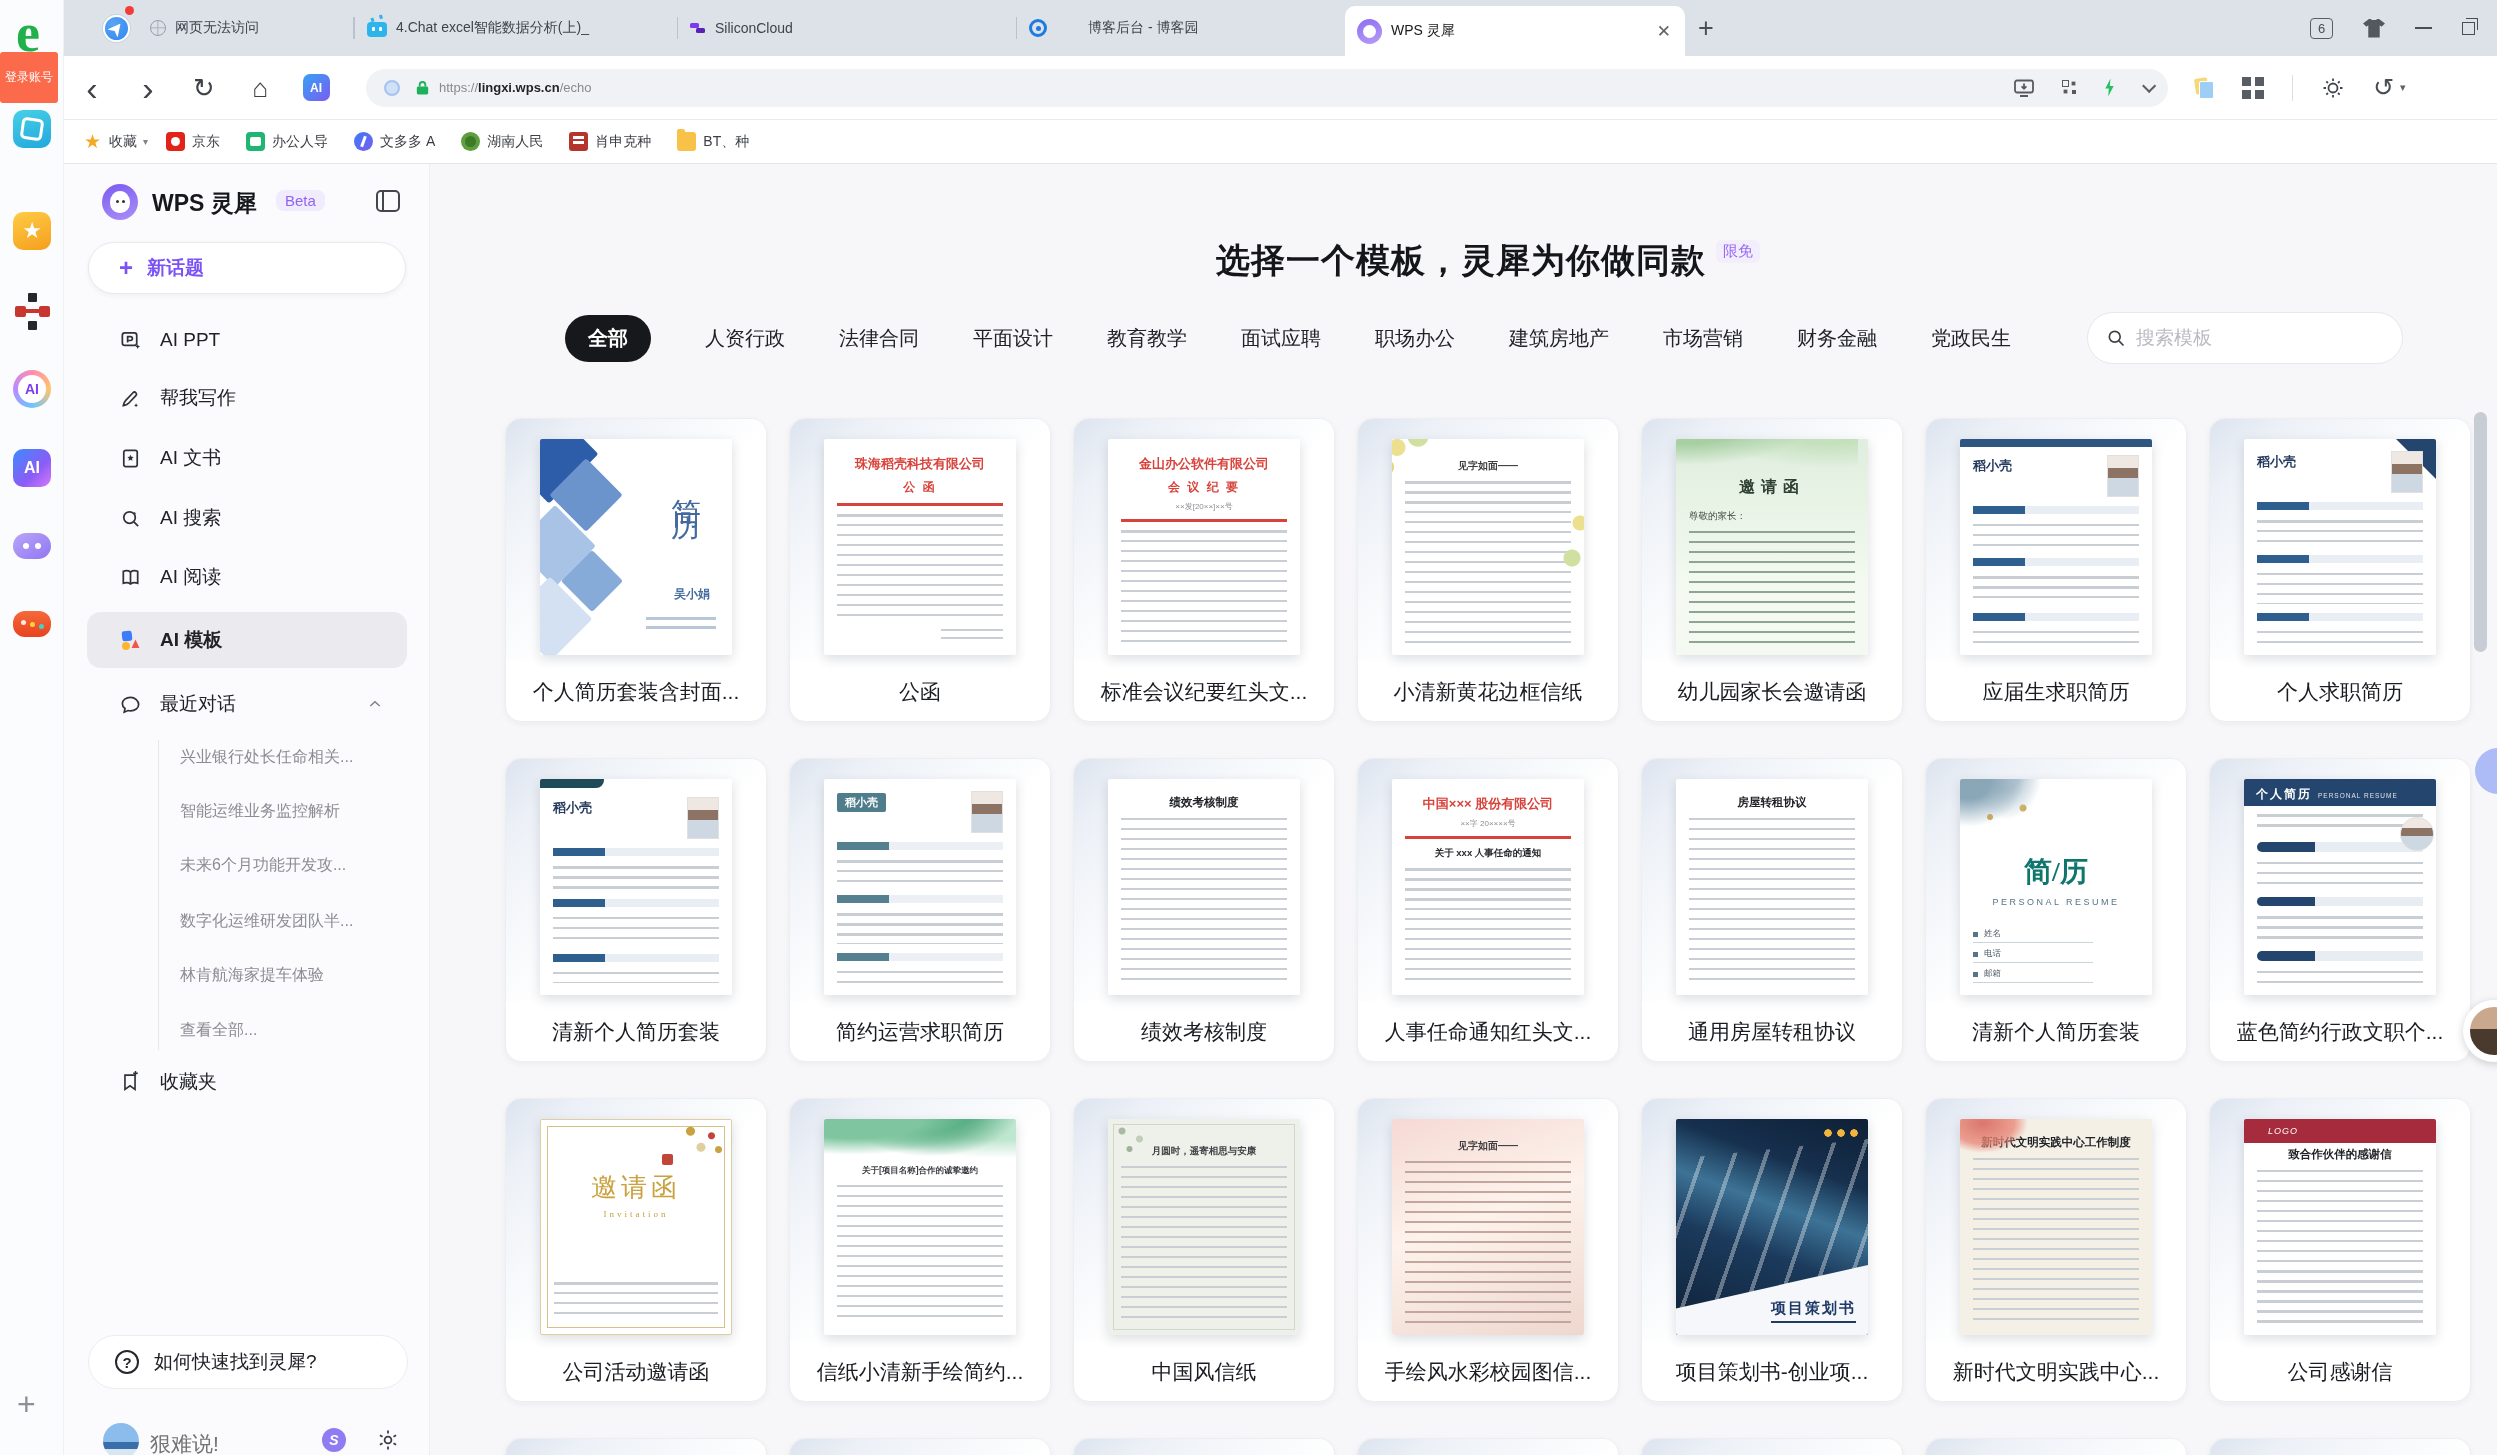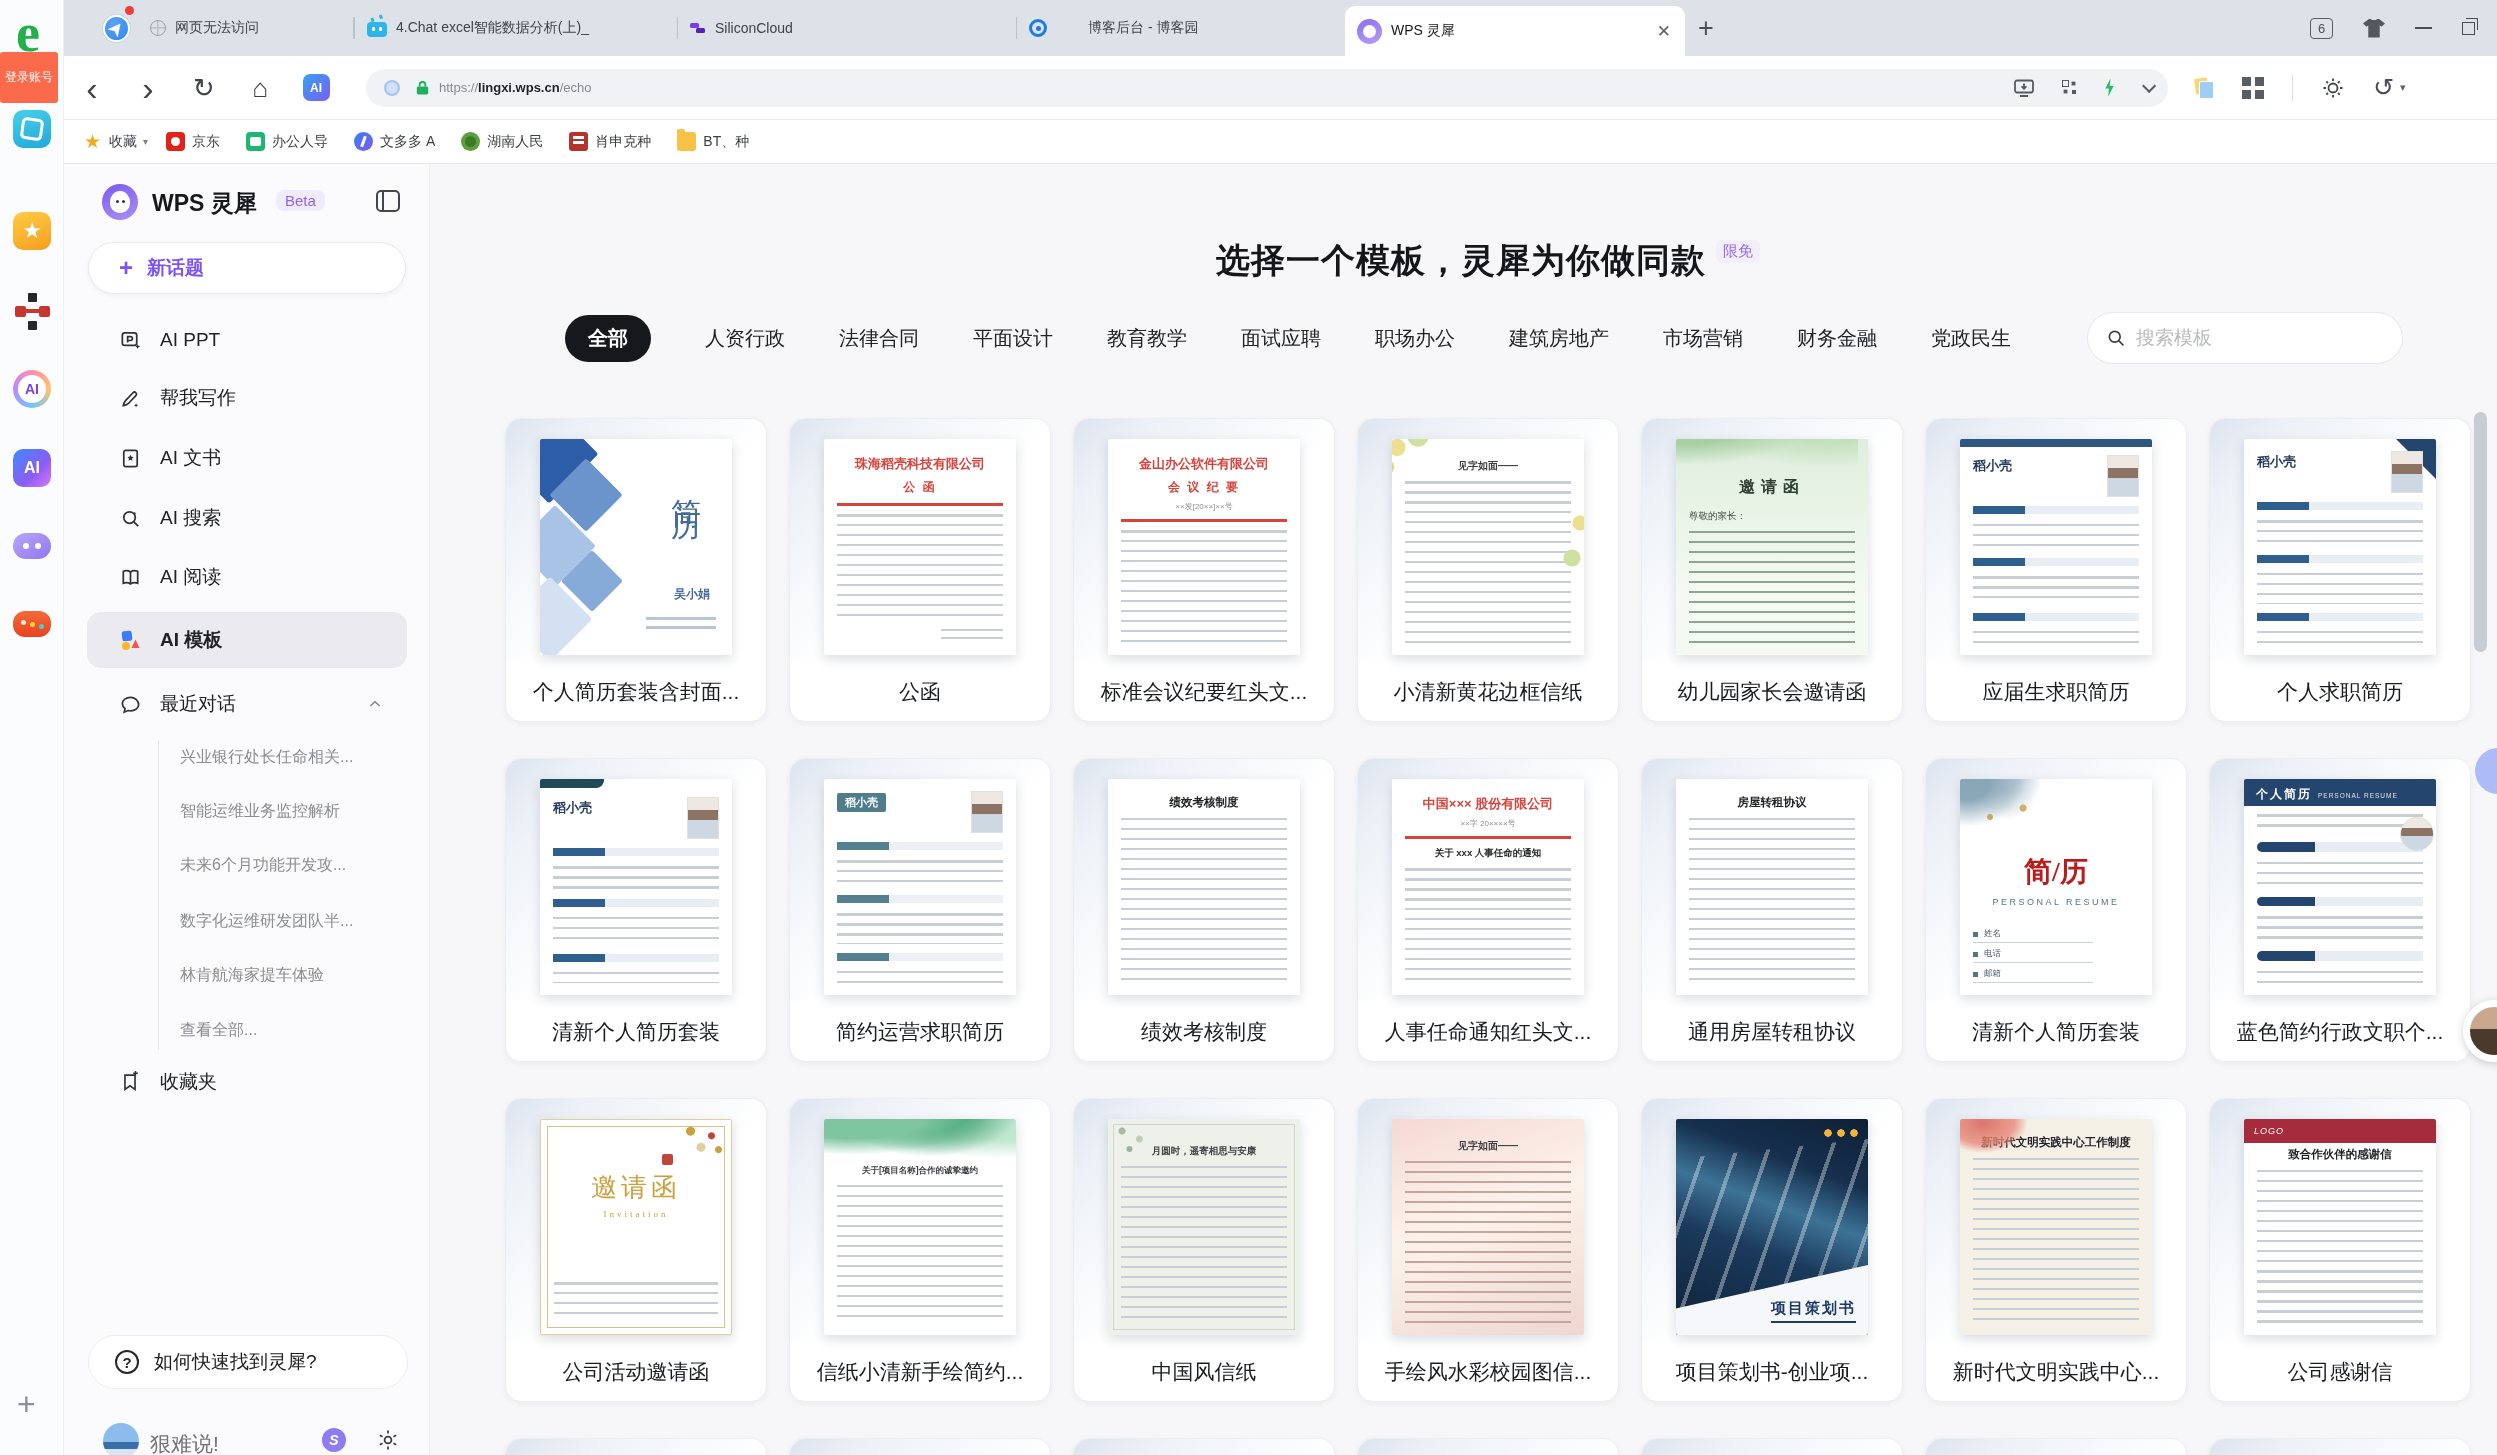--- a/index.html
+++ b/index.html
@@ -149,21 +149,21 @@
   .phl.grow { flex:1; }
   
   .ph-org { text-align:center; font-weight:bold; font-size:13px; color:#d8433b; margin-top:4px; white-space:nowrap; }
   .ph-doc { text-align:center; font-weight:bold; font-size:12px; color:#d8433b; margin-top:6px; letter-spacing:2px; }
   .ph-sub { text-align:center; font-size:8px; color:#8b8e94; margin-top:5px; }
   .ph-rule { height:2.5px; background:#d8433b; margin-top:7px; }
   .ph-subject { text-align:center; font-weight:bold; font-size:9.5px; color:#26282d; margin-top:8px; }
   .ph-sign { align-self:flex-end; width:62px; height:14px; background:repeating-linear-gradient(to bottom,#c9cdd4 0 2.5px,transparent 2.5px 8px); margin-top:6px; }
   
   .pd-title { text-align:center; font-weight:bold; font-size:11.5px; color:#212328; margin-top:4px; white-space:nowrap; }
-  .ph-band { height:24px; margin:-12px -13px 0; display:flex; align-items:center; padding-left:10px; }
+  .ph-band { height:24px; margin:-12px -13px 0; display:flex; align-items:center; padding-left:24px; }
   .ph-band span { color:#fff; font-size:9px; font-style:italic; letter-spacing:1px; }
   .pg-beige { background:#f4f0e6; }
   .blob-red::before { content:""; position:absolute; left:-22px; top:-26px; width:90px; height:60px; background:radial-gradient(closest-side,#d4574e,#e98a7a 70%,transparent); border-radius:50%; opacity:.8; }
   
   .lt-title { text-align:center; font-weight:bold; font-size:10px; color:#3c3e42; margin-top:8px; position:relative; white-space:nowrap; }
   .lt-yellow::before { content:""; position:absolute; left:-16px; top:-14px; width:70px; height:56px; background:radial-gradient(circle at 30% 40%,#ecdf90 8px,transparent 9px),radial-gradient(circle at 60% 20%,#cfe0a0 10px,transparent 11px),radial-gradient(circle at 15% 75%,#e6d47c 7px,transparent 8px); }
   .lt-yellow::after { content:""; position:absolute; right:-12px; top:70px; width:40px; height:70px; background:radial-gradient(circle at 60% 20%,#ecdf90 7px,transparent 8px),radial-gradient(circle at 40% 70%,#cfe0a0 8px,transparent 9px); }
   .lt-tropical::before { content:""; position:absolute; left:0; right:0; top:0; height:46px; background:radial-gradient(ellipse at 15% 0,#7fc6a0 30%,transparent 55%),radial-gradient(ellipse at 55% -20%,#4da77c 28%,transparent 60%),radial-gradient(ellipse at 90% 0,#bfe6cf 32%,transparent 60%); }
   .lt-tropical .lt-title { margin-top:34px; font-size:8.5px; }
   .lt-cn { background:#eef1ea; outline:1px solid #cfd6cb; outline-offset:-6px; }
@@ -200,21 +200,21 @@
   .re-band .rb-t { font-size:12px; font-weight:bold; letter-spacing:2px; }
   .re-band .rb-s { font-size:6.5px; letter-spacing:1px; opacity:.85; }
   .res-e .rphoto { border-radius:50%; width:34px; height:34px; position:absolute; right:2px; top:38px; }
   .res-e .rsec { background:linear-gradient(90deg,#24466e 0 58px,#e8edf4 58px); border-radius:5px 0 0 5px; }
   
   .cv-blue .dm { position:absolute; transform:rotate(45deg); border-radius:3px; }
   .cbt { position:absolute; right:26px; top:36px; writing-mode:vertical-rl; font-family:"Liberation Serif","DejaVu Serif",serif; font-size:30px; color:#44699e; letter-spacing:14px; }
   .cbn { position:absolute; right:22px; bottom:52px; font-size:12px; font-weight:bold; color:#44699e; }
   .cbl { position:absolute; right:16px; bottom:20px; width:70px; height:18px; background:repeating-linear-gradient(to bottom,#b9c6da 0 2.5px,transparent 2.5px 9px); }
   .cv-leaf::before { content:""; position:absolute; left:-14px; top:-16px; width:110px; height:90px; background:radial-gradient(ellipse at 20% 20%,#8aa7b8 18%,transparent 45%),radial-gradient(ellipse at 55% 10%,#b7c9d4 16%,transparent 42%),radial-gradient(circle at 70% 50%,#d4a94f 3px,transparent 4px),radial-gradient(circle at 40% 60%,#d4a94f 2.5px,transparent 3.5px); }
-  .clt { text-align:center; font-family:"Liberation Serif","DejaVu Serif",serif; font-weight:bold; font-size:28px; color:#b91c1c; margin-top:62px; position:relative; }
+  .clt { text-align:center; font-family:"Liberation Serif","DejaVu Serif",serif; font-weight:bold; font-size:28px; color:#0f766e; margin-top:62px; position:relative; }
   .cls { text-align:center; font-size:9px; letter-spacing:2.5px; color:#557488; margin-top:6px; position:relative; }
   .cl-fields { margin-top:auto; }
   .cl-field { display:flex; align-items:center; gap:6px; font-size:8.5px; color:#4c5b66; border-bottom:1px solid #c9d4da; padding:5px 0 2px; width:120px; }
   .cl-field::before { content:""; width:5px; height:5px; background:#557488; }
   .cv-bld { background:linear-gradient(20deg,#0e2036 0%,#1b3a5c 40%,#3d7396 58%,#16304e 75%,#0e2036 100%); padding:12px; }
   .cv-bld::before { content:""; position:absolute; left:-30px; top:30px; width:260px; height:150px; background:repeating-linear-gradient(115deg,transparent 0 26px,rgba(255,255,255,.35) 26px 30px); transform:rotate(-6deg); }
   .bld-dots { position:absolute; right:10px; top:10px; width:34px; height:8px; background:radial-gradient(circle at 4px 4px,#f2b63c 3.5px,transparent 4px),radial-gradient(circle at 17px 4px,#f2b63c 3.5px,transparent 4px),radial-gradient(circle at 30px 4px,#f2b63c 3.5px,transparent 4px); }
   .bld-wedge { position:absolute; left:0; right:0; bottom:0; height:70px; background:#f5f7fa; clip-path:polygon(0 62%,100% 0,100% 100%,0 100%); }
   .bld-title { position:absolute; right:12px; bottom:12px; font-size:15px; font-weight:bold; color:#1e3a66; letter-spacing:2px; border-bottom:2px solid #1e3a66; padding-bottom:3px; }
 

